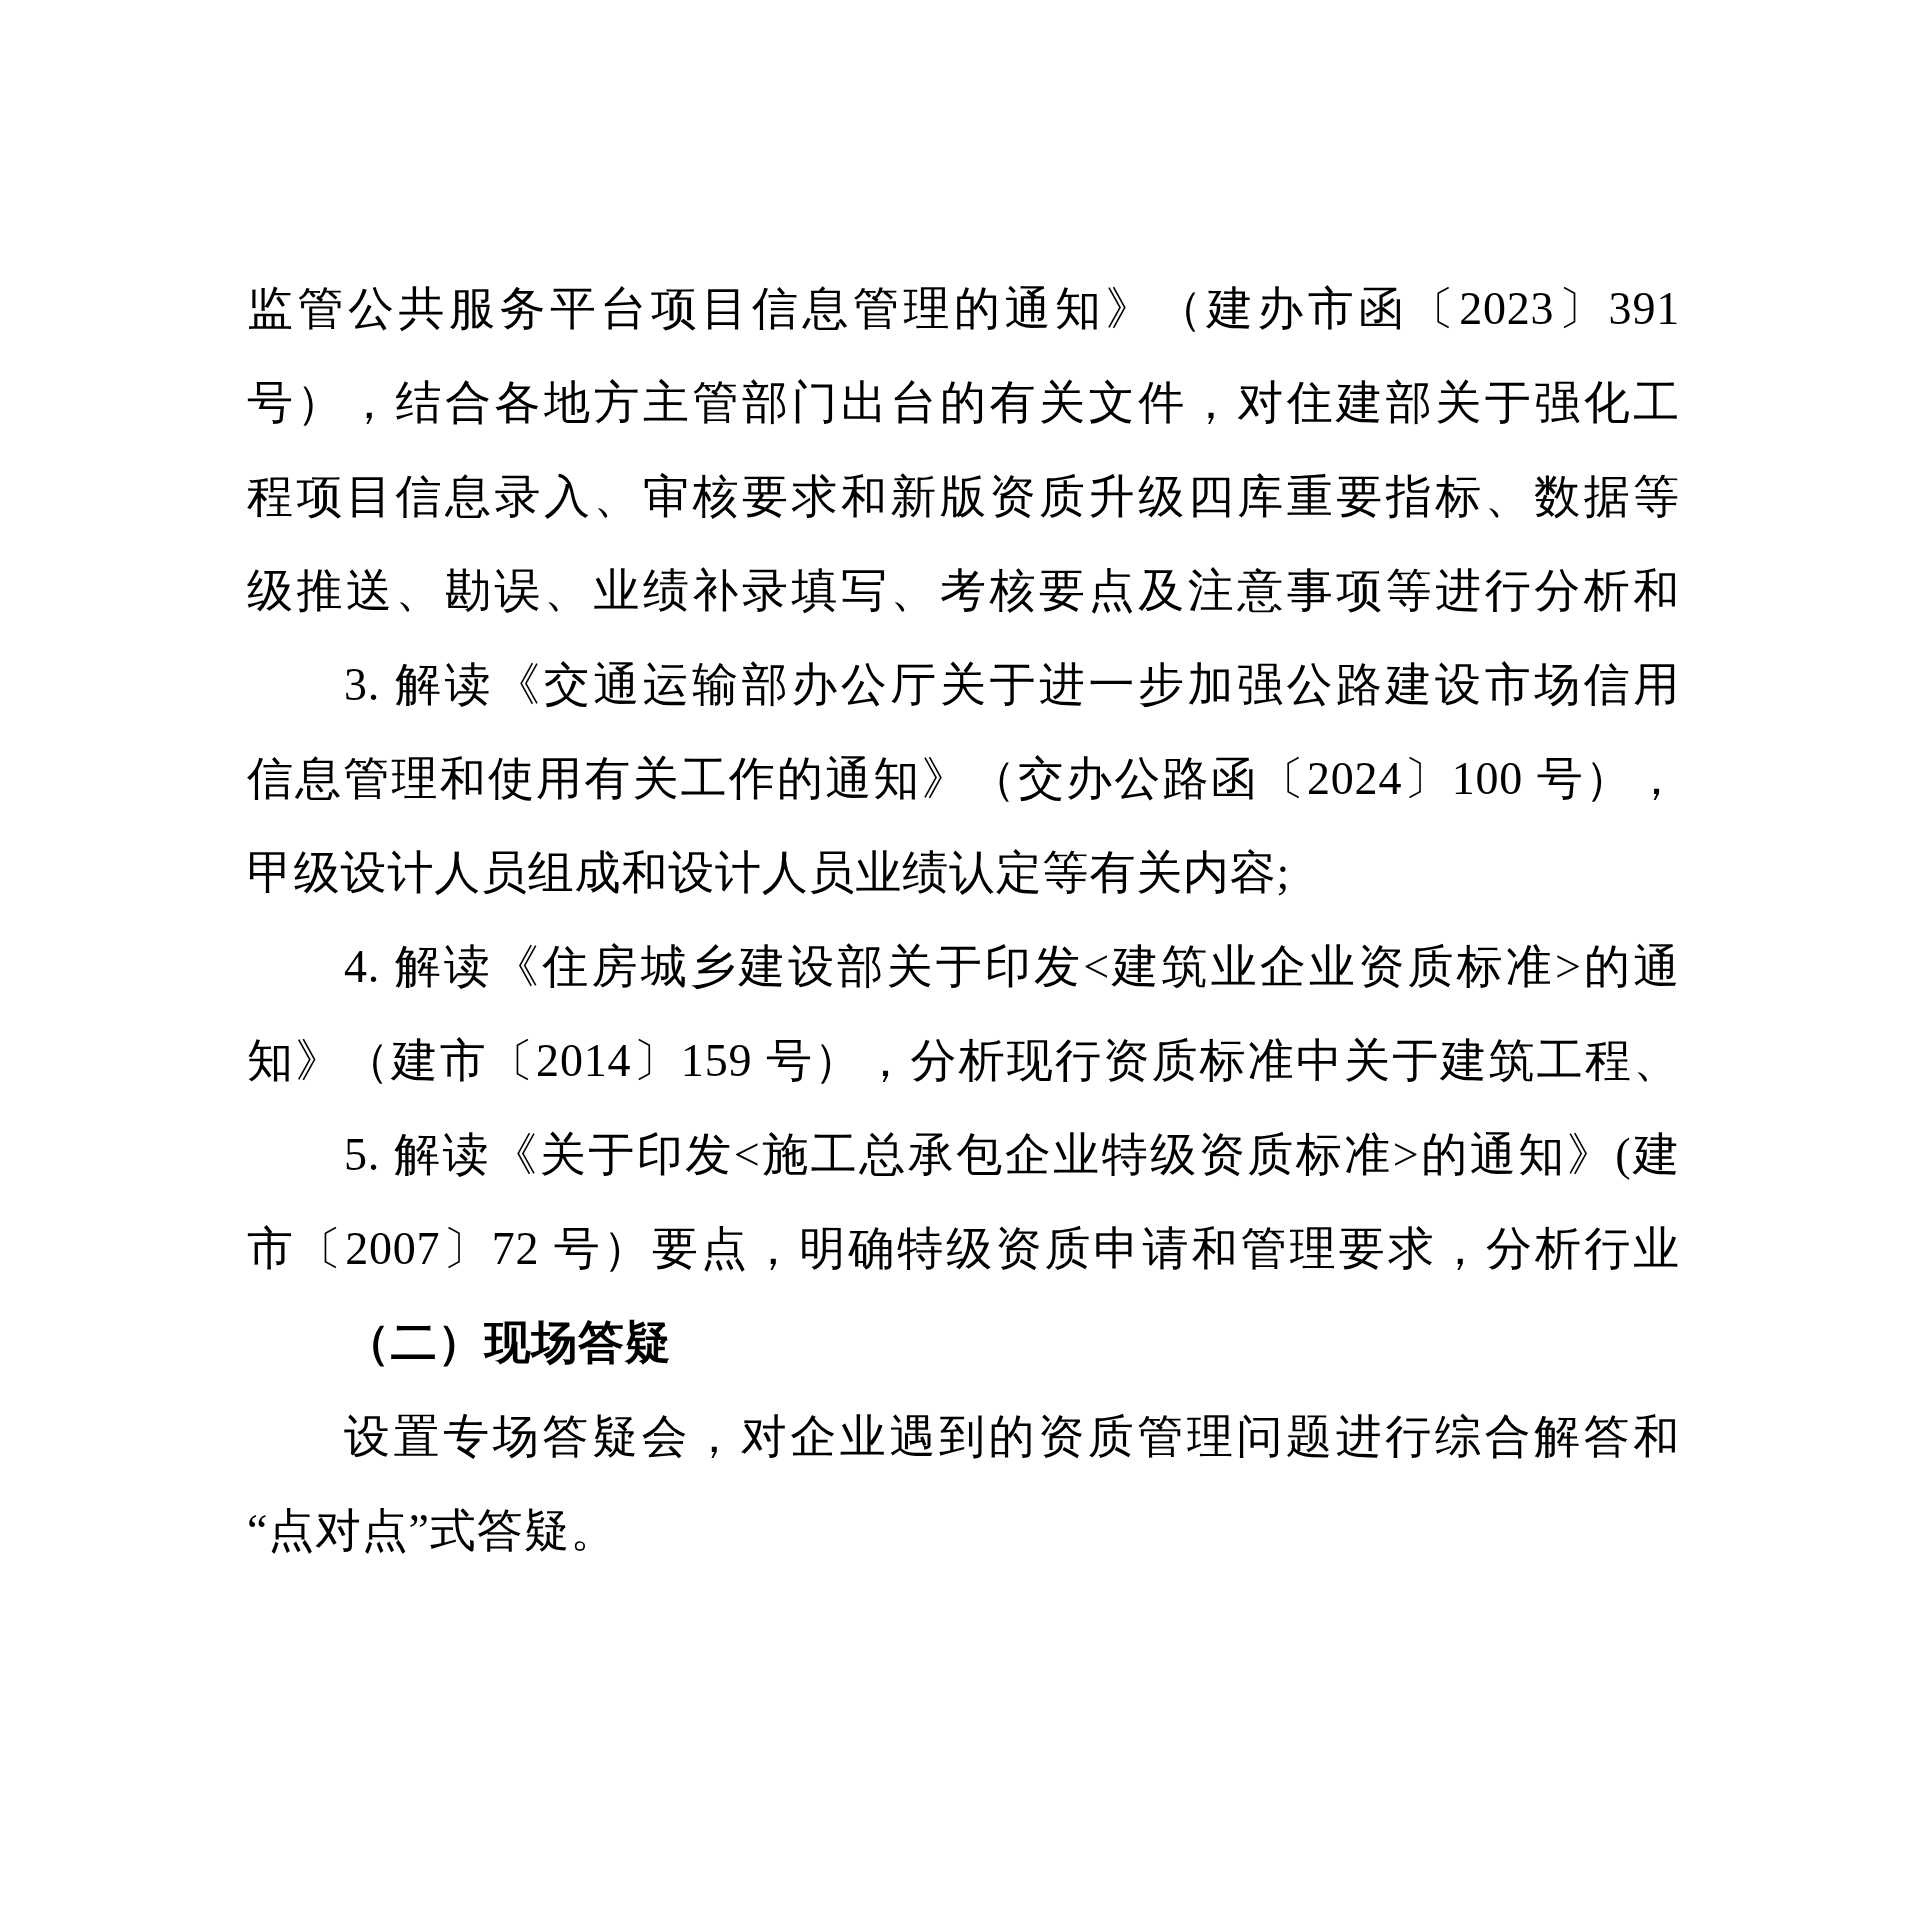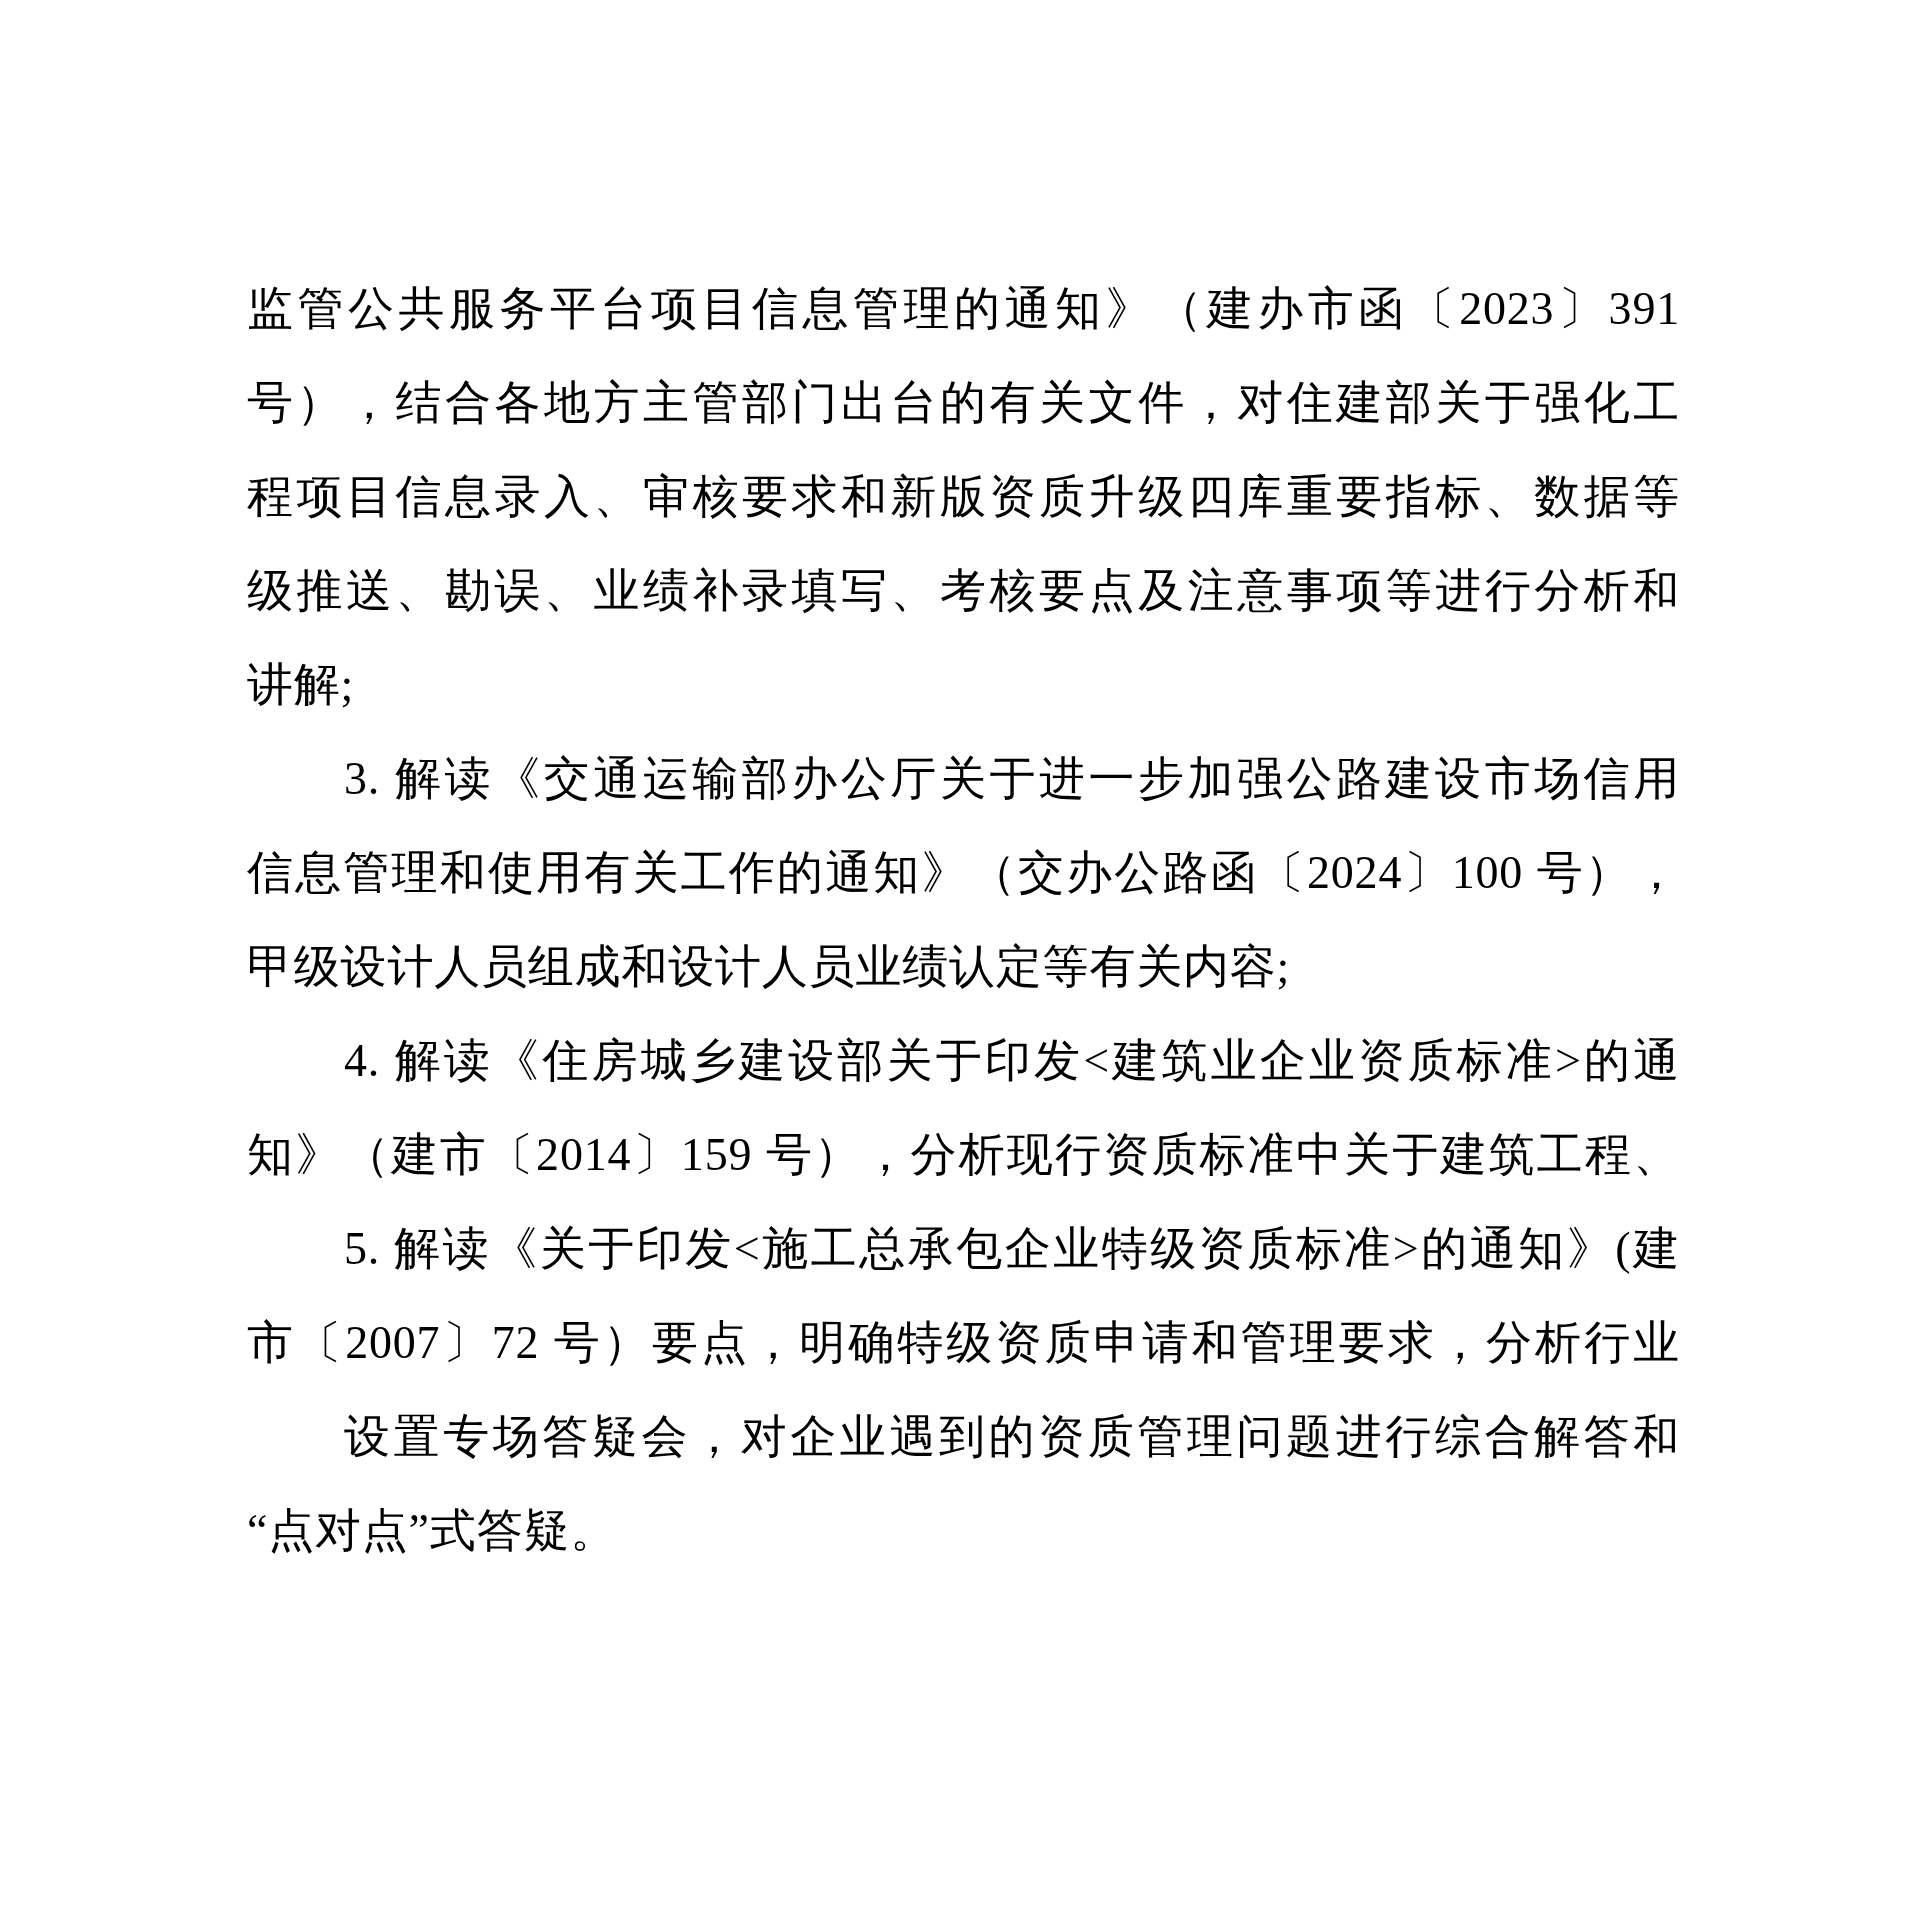--- a/index.html
+++ b/index.html
@@ -55,26 +55,26 @@
 </style>
 </head>
 <body style="background: rgb(255, 255, 255);">
 
 <main class="page" style="background: rgb(255, 255, 255);">
   <section class="doc-body">
       <div class="line body fill">监管公共服务平台项目信息管理的通知》（建办市函〔2023〕391</div>
       <div class="line body fill">号），结合各地方主管部门出台的有关文件，对住建部关于强化工</div>
       <div class="line body fill">程项目信息录入、审核要求和新版资质升级四库重要指标、数据等</div>
       <div class="line body fill">级推送、勘误、业绩补录填写、考核要点及注意事项等进行分析和</div>
-      <div class="line body">讲解;</div>
       <div class="line body indent fill">3. 解读《交通运输部办公厅关于进一步加强公路建设市场信用</div>
       <div class="line body fill">信息管理和使用有关工作的通知》（交办公路函〔2024〕100 号），</div>
       <div class="line body">甲级设计人员组成和设计人员业绩认定等有关内容;</div>
       <div class="line body indent fill">4. 解读《住房城乡建设部关于印发&lt;建筑业企业资质标准&gt;的通</div>
       <div class="line body fill">知》（建市〔2014〕159 号），分析现行资质标准中关于建筑工程、</div>
       <div class="line body indent fill">5. 解读《关于印发&lt;施工总承包企业特级资质标准&gt;的通知》(建</div>
       <div class="line body fill">市〔2007〕72 号）要点，明确特级资质申请和管理要求，分析行业</div>
+      <div class="line heading-kai indent">（二）现场答疑</div>
       <div class="line body indent fill">设置专场答疑会，对企业遇到的资质管理问题进行综合解答和</div>
       <div class="line body">“点对点”式答疑。</div>
     </section>
 
 </main>
 
 
 </body></html>

